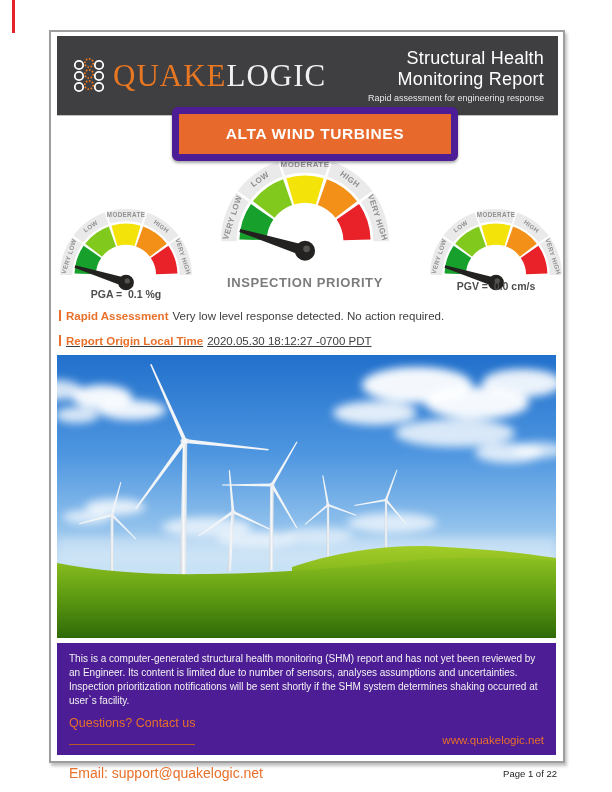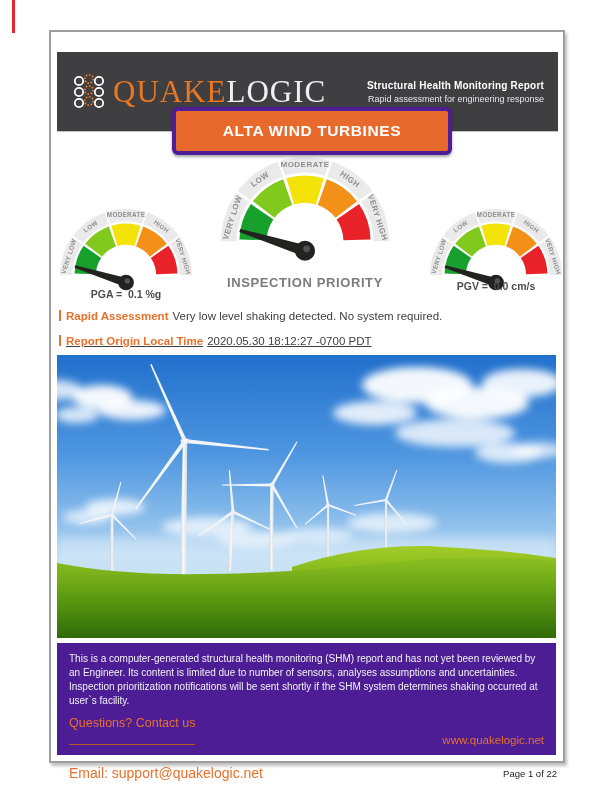--- a/index.html
+++ b/index.html
@@ -1,30 +1,30 @@
 <!DOCTYPE html>
 <html><head>
 <meta charset="utf-8">
 <style>
   html,body{margin:0;padding:0;background:#ffffff;}
   body{font-family:"Liberation Sans", sans-serif; -webkit-font-smoothing:antialiased;}
   #page{position:relative;width:612px;height:792px;background:#fff;overflow:hidden;}
   #crop-mark{position:absolute;left:12px;top:0;width:3px;height:33px;background:#E3242B;}
   #frame{position:absolute;left:49px;top:30px;width:512px;height:729px;border:2px solid #9E9E9E;background:#fff;box-shadow:2px 3px 3px rgba(0,0,0,0.25);}
   
-  #header-bar{position:absolute;left:6px;top:20px;width:501px;height:80px;background:#3F3E40;border-bottom:1px solid #C2C2C2;display:flex;align-items:center;justify-content:space-between;padding:0 14px;box-sizing:border-box;}
+  #header-bar{position:absolute;left:6px;top:4px;width:501px;height:80px;background:#3F3E40;border-bottom:1px solid #C2C2C2;display:flex;align-items:center;justify-content:space-between;padding:0 14px;box-sizing:border-box;}
   .brand-wrap{display:flex;align-items:center;gap:6px;}
   .brand-text{font-family:"Liberation Serif", serif;font-size:31px;letter-spacing:1px;line-height:1;}
   .brand-primary{color:#E87722;}
   .brand-secondary{color:#F0F0F0;}
   .hdr-right{text-align:right;color:#fff;}
-  .hdr-title{font-size:10px;font-weight:700;letter-spacing:0.2px;}
+  .hdr-title{font-size:18px;font-weight:400;letter-spacing:0.2px;}
   .hdr-sub{font-size:9px;color:#E8E8E8;margin-top:3px;}
   
-  #banner{position:absolute;left:121px;top:75px;width:272px;height:40px;background:#E8692C;border:4px solid #4c1d95;border-radius:6px;box-shadow:0 2px 3px rgba(0,0,0,0.35);display:flex;align-items:center;justify-content:center;z-index:5;}
+  #banner{position:absolute;left:121px;top:75px;width:272px;height:40px;background:#E8692C;border:7px solid #4c1d95;border-radius:6px;box-shadow:0 2px 3px rgba(0,0,0,0.35);display:flex;align-items:center;justify-content:center;z-index:5;}
   #banner span{color:#fff;font-weight:bold;font-size:15.5px;letter-spacing:0.6px;}
   
   .gauge-box{position:absolute;}
   .gauge-box svg{display:block;}
   .gauge-caption{position:absolute;left:0;right:0;text-align:center;white-space:pre;}
   .cap-small{font-size:10.5px;font-weight:bold;color:#4D4D4D;}
   .cap-main{font-size:13px;font-weight:bold;color:#7C7C7C;letter-spacing:0.6px;}
   .gauge-label{font-size:10px;font-weight:600;fill:#8F8F8F;letter-spacing:0.6px;}
   
   .assess-line{position:absolute;left:8px;font-size:11.5px;color:#3E3E3E;}
@@ -153,21 +153,21 @@
           <text class="gauge-label" x="200.3" y="75.6" transform="rotate(72 200.3 75.6)">VERY HIGH</text>
         </g>
         <polygon points="27.9,93.4 29.1,89.6 112.1,110.3 107.9,123.7" fill="#232220"></polygon>
         <circle cx="110" cy="117" r="12.5" fill="#232220"></circle>
         <circle cx="112" cy="114.5" r="4.2" fill="#55534F"></circle>
       </svg>
       <div class="gauge-caption cap-small" style="top:71px;">PGV =  0.0 cm/s</div>
     </div>
 
     <div class="assess-line" style="top:278px;">
-      <span class="assess-bar"></span><span class="assess-label">Rapid Assessment</span><span>Very low level shaking detected. No system required.</span>
+      <span class="assess-bar"></span><span class="assess-label">Rapid Assessment</span><span>Very low level response detected. No action required.</span>
     </div>
     <div class="assess-line" style="top:303px;text-decoration:underline;">
       <span class="assess-bar"></span><span class="assess-label">Report Origin Local Time</span><span>2020.05.30 18:12:27 -0700 PDT</span>
     </div>
 
     <svg id="photo" viewBox="0 0 499 283" preserveAspectRatio="none">
       <defs>
         <linearGradient id="sky" x1="0" y1="0" x2="0" y2="1">
           <stop offset="0" stop-color="#2170CC"></stop>
           <stop offset="0.35" stop-color="#4E96E0"></stop>

